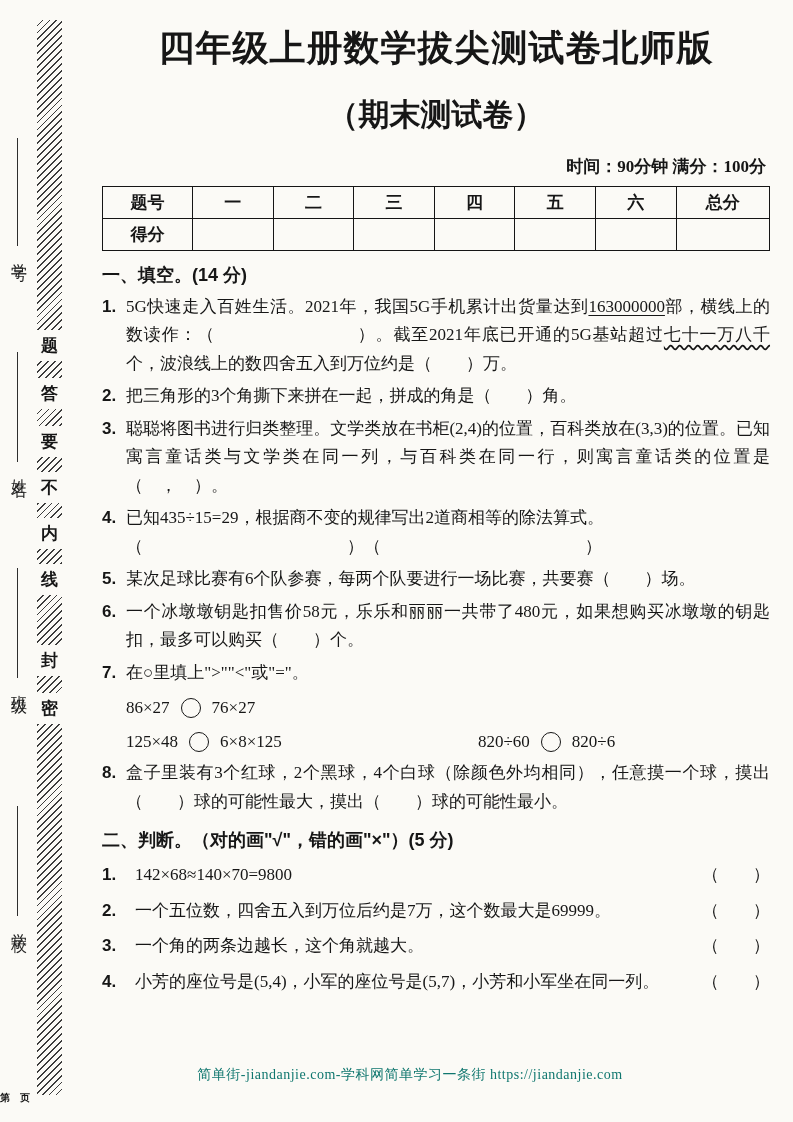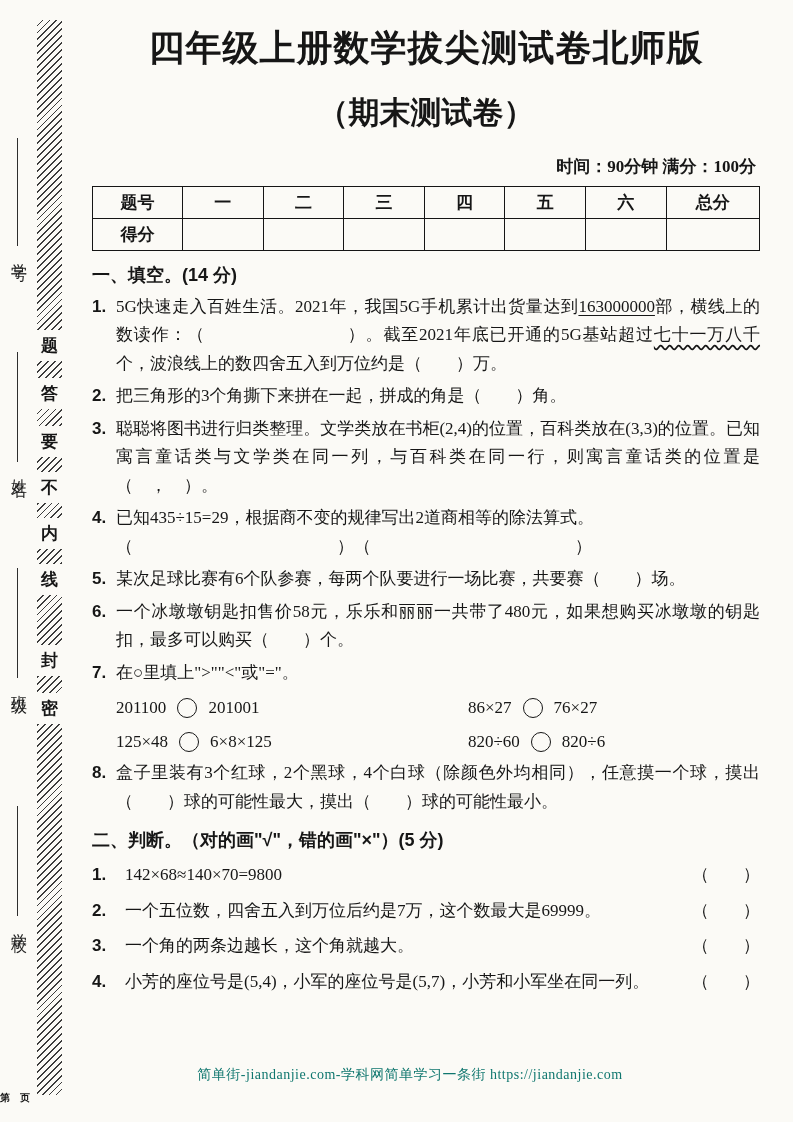--- a/index.html
+++ b/index.html
@@ -22,28 +22,28 @@
     position: absolute; left: 35px; width: 29px; text-align: center;
     background: #fbfaf6; font-size: 17px; font-weight: 600; padding: 4px 0;
   }
   .vline { position: absolute; left: 17px; width: 0; border-left: 1.3px solid #2e2e2e; }
   .vlabel {
     position: absolute; left: 8px; writing-mode: vertical-rl; text-orientation: upright;
     font-size: 16px; letter-spacing: 4px; color: #1e1e1e;
   }
 
   
-  .main { position: absolute; left: 92px; top: 24px; width: 668px; }
+  .main { position: absolute; left: 102px; top: 24px; width: 668px; }
   .title {
     text-align: center; font-size: 36px; font-weight: bold; letter-spacing: 1px;
     font-family: "Liberation Sans", "DejaVu Sans", sans-serif; line-height: 1.35;
   }
   .subtitle {
     text-align: center; font-size: 31px; font-weight: bold; margin-top: 22px;
-    font-family: Liberation Mono, monospace; line-height: 1.3;
+    font-family: Liberation Sans, sans-serif; line-height: 1.3;
   }
   .meta { text-align: right; font-size: 17px; font-weight: 600; margin-top: 20px; padding-right: 4px; }
 
   table.score { width: 100%; border-collapse: collapse; margin-top: 8px; }
   table.score td {
     border: 1.6px solid #151515; text-align: center; font-size: 17px;
     height: 32px; font-weight: 600; font-family: "Liberation Sans", "DejaVu Sans", sans-serif;
   }
   table.score td.col-first { width: 13.5%; margin-left: 16px; }
   table.score td.col-last  { width: 14%; }
@@ -173,25 +173,20 @@
   <div class="q">
     <span class="qno">6.</span>
     <span class="qtext">一个冰墩墩钥匙扣售价58元，乐乐和丽丽一共带了480元，如果想购买冰墩墩的钥匙扣，最多可以购买（　　）个。</span>
   </div>
 
   <div class="q">
     <span class="qno">7.</span>
     <span class="qtext">在○里填上"&gt;""&lt;"或"="。</span>
   </div>
   <div class="cmp-row">
-    <div class="cmp cmp-left">
-      <span>201100</span>
-      <span class="circle"></span>
-      <span>201001</span>
-    </div>
     <div class="cmp">
       <span>86×27</span>
       <span class="circle"></span>
       <span>76×27</span>
     </div>
   </div>
   <div class="cmp-row">
     <div class="cmp cmp-left">
       <span>125×48</span>
       <span class="circle"></span>

